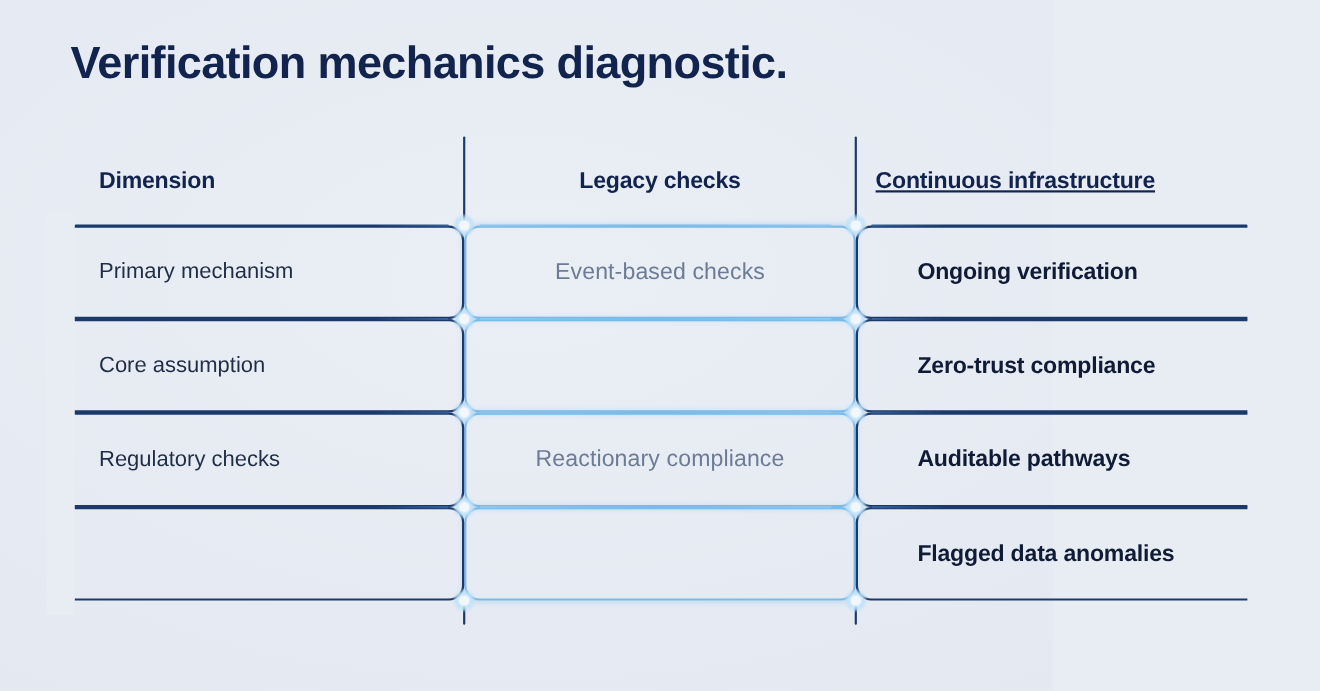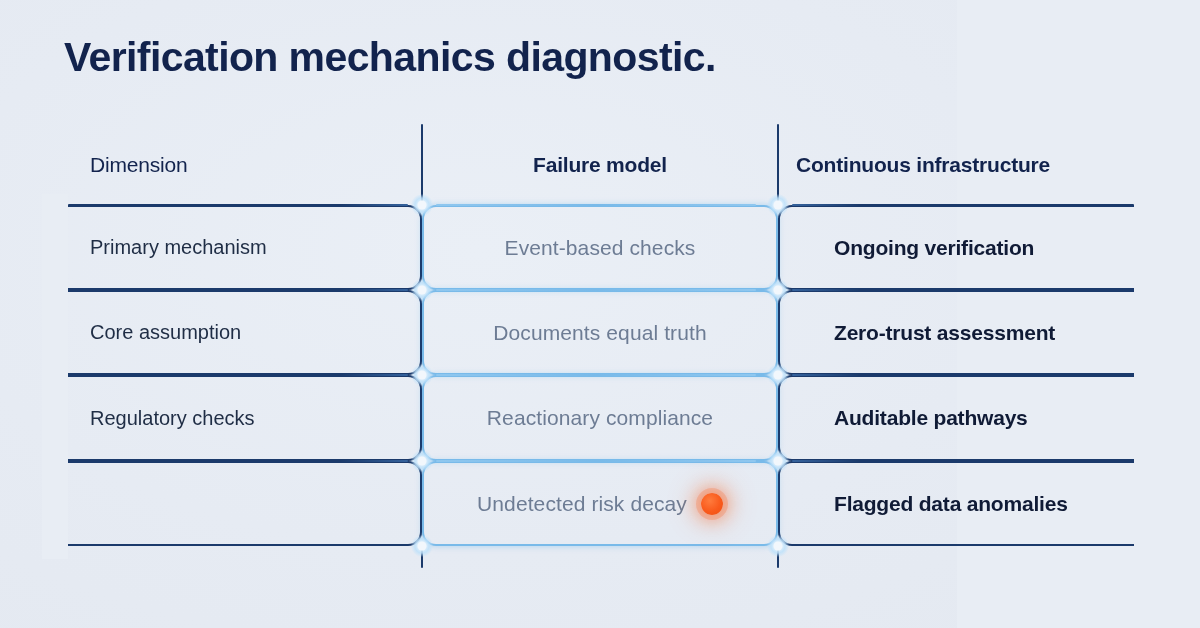--- a/index.html
+++ b/index.html
@@ -130,37 +130,38 @@
   .c3 { left: 710px; width: 356px; }
 
   .hdr { height: 81px; top: 0; }
   .r0 { height: 85px; top: 81px; }
   .r1 { height: 85px; top: 166px; }
   .r2 { height: 86px; top: 251px; }
   .r3 { height: 85px; top: 337px; }
 
   .txt-hdr-left {
     font-size: 21px;
-    font-weight: 400;
+    font-weight: 700;
     color: #12234d;
     padding-left: 22px;
     letter-spacing: -0.2px;
   }
   .txt-hdr-mid {
     font-size: 21px;
     font-weight: 700;
     color: #12234d;
     letter-spacing: -0.2px;
   }
   .txt-hdr-right {
     font-size: 21px;
     font-weight: 700;
     color: #12234d;
     padding-left: 18px;
     letter-spacing: -0.2px;
+    text-decoration: underline;
   }
   .txt-dim {
     font-size: 20px;
     font-weight: 400;
     color: #1f2d45;
     padding-left: 22px;
   }
   .txt-legacy {
     font-size: 21px;
     font-weight: 400;
@@ -250,60 +251,51 @@
     <div class="sparkle" style="left:710px; top:251px;"></div>
     <div class="sparkle" style="left:354px; top:337px;"></div>
     <div class="sparkle" style="left:710px; top:337px;"></div>
     <div class="sparkle" style="left:354px; top:422px;"></div>
     <div class="sparkle" style="left:710px; top:422px;"></div>
 
     <div class="cell c1 hdr">
       <span class="txt-hdr-left">Dimension</span>
     </div>
     <div class="cell c2 hdr">
-      <span class="txt-hdr-mid">Failure model</span>
+      <span class="txt-hdr-mid">Legacy checks</span>
     </div>
     <div class="cell c3 hdr">
       <span class="txt-hdr-right">Continuous infrastructure</span>
     </div>
 
     <div class="cell c1 r0">
       <span class="txt-dim">Primary mechanism</span>
     </div>
     <div class="cell c2 r0">
       <span class="txt-legacy">Event-based checks</span>
     </div>
     <div class="cell c3 r0">
       <span class="txt-cont">Ongoing verification</span>
     </div>
 
     <div class="cell c1 r1">
       <span class="txt-dim">Core assumption</span>
     </div>
-    <div class="cell c2 r1">
-      <span class="txt-legacy">Documents equal truth</span>
-    </div>
     <div class="cell c3 r1">
-      <span class="txt-cont">Zero-trust assessment</span>
+      <span class="txt-cont">Zero-trust compliance</span>
     </div>
 
     <div class="cell c1 r2">
       <span class="txt-dim">Regulatory checks</span>
     </div>
     <div class="cell c2 r2">
       <span class="txt-legacy">Reactionary compliance</span>
     </div>
     <div class="cell c3 r2">
       <span class="txt-cont">Auditable pathways</span>
     </div>
 
-    <div class="cell c2 r3">
-      <span class="txt-legacy">Undetected risk decay</span>
-      <span class="dot-wrap">
-        <span class="dot"></span>
-      </span>
-    </div>
     <div class="cell c3 r3">
       <span class="txt-cont">Flagged data anomalies</span>
     </div>
 
   </div>
 </div>
 
 </body></html>

